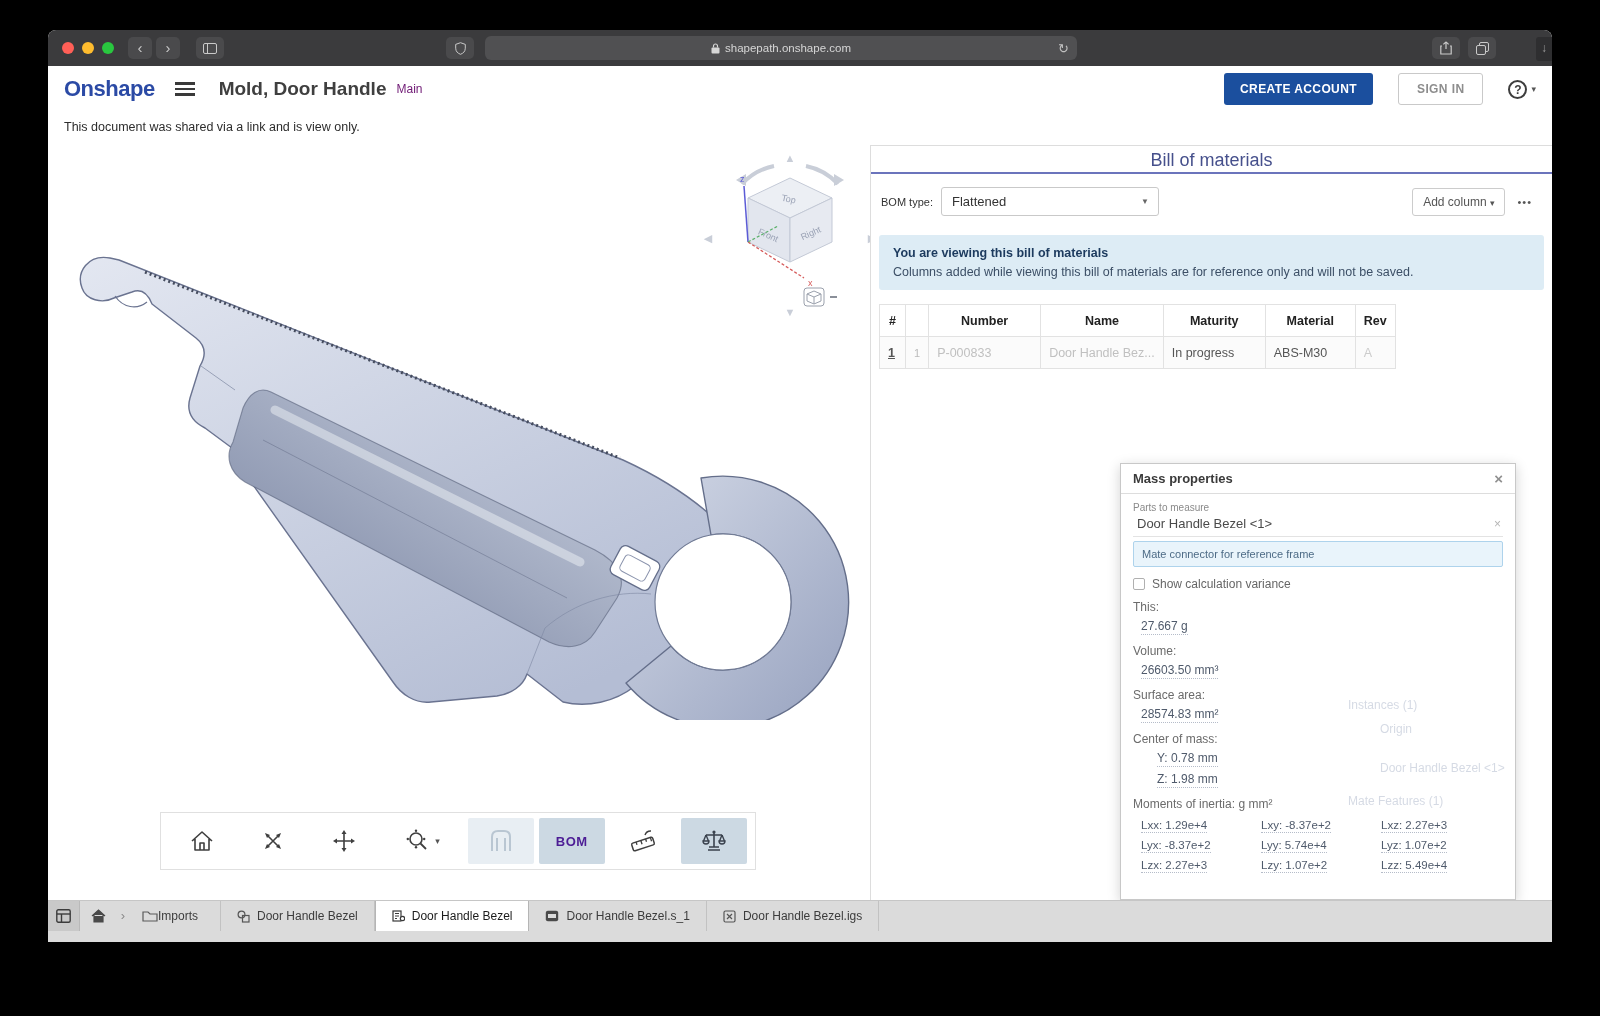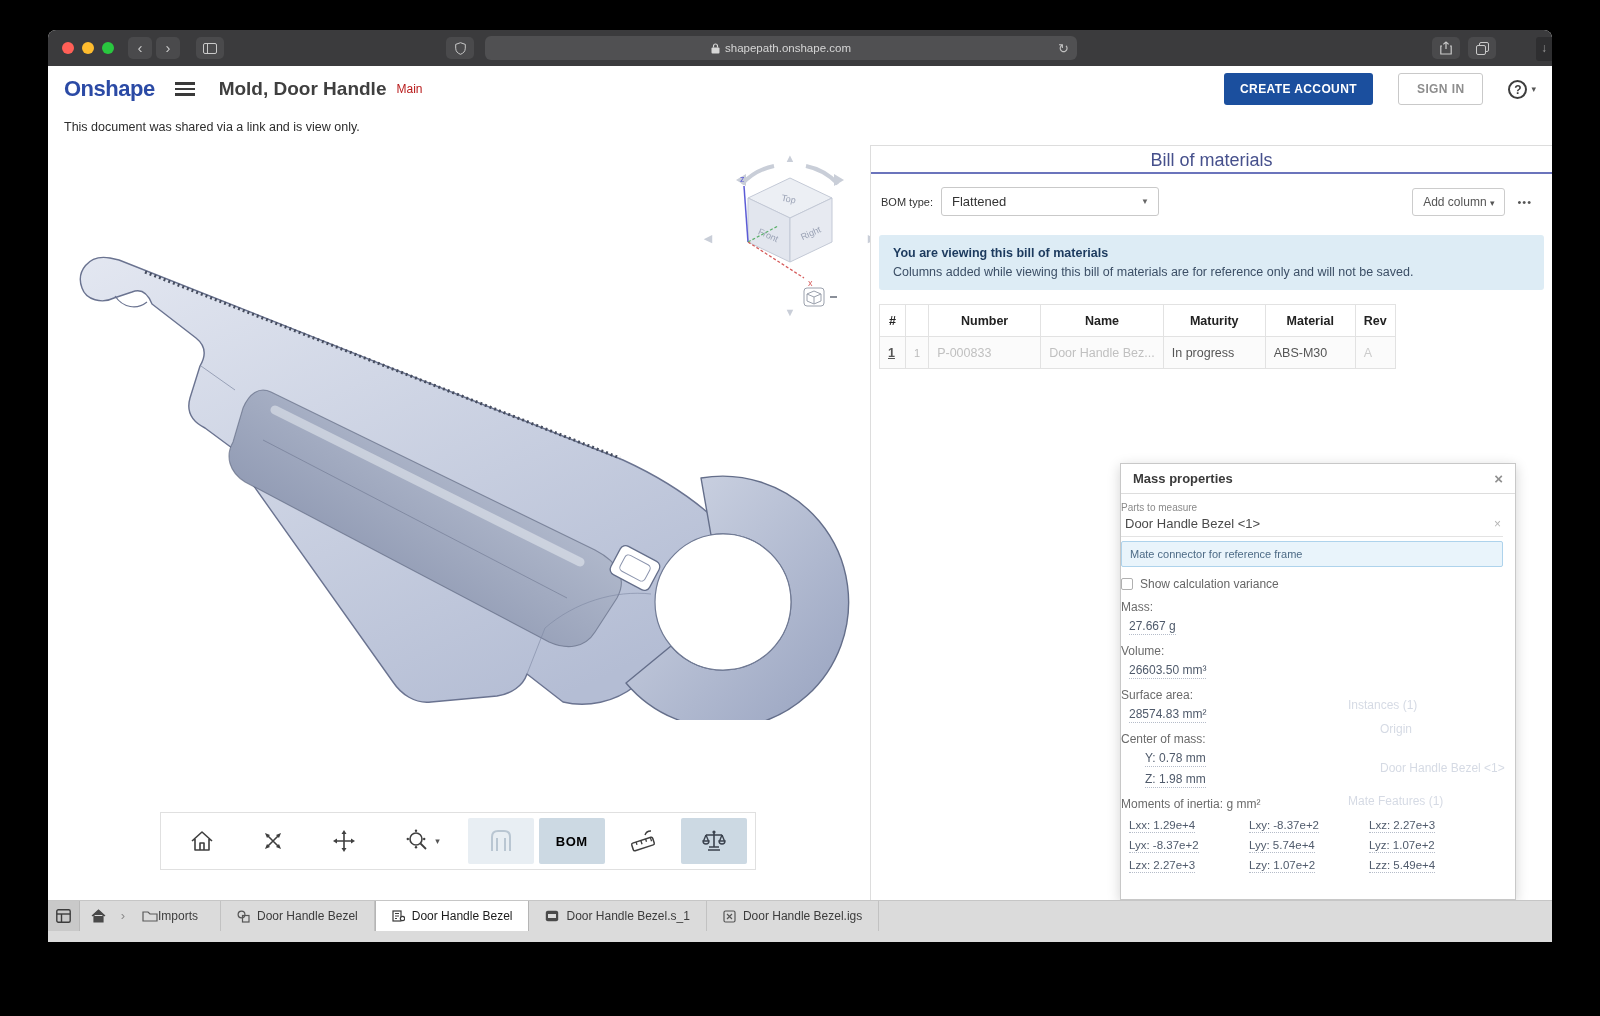--- a/index.html
+++ b/index.html
@@ -16,21 +16,21 @@
   .urlbar { position:absolute; left:437px; top:6px; width:592px; height:24px; background:#505052; border-radius:6px; display:flex; align-items:center; justify-content:center; color:#d6d6d6; font-size:11.5px; }
   .urlbar .reload { position:absolute; right:8px; color:#c0c0c0; font-size:13px; }
   .dl-notch { position:absolute; right:0; top:7px; width:16px; height:24px; background:#2e2e30; color:#9a9a9a; font-size:12px; text-align:center; line-height:22px; border-radius:3px 0 0 3px; }
 
   
   .apphead { position:absolute; left:0; top:36px; width:1504px; height:46px; background:#fff; display:flex; align-items:center; padding:0 16px; }
   .logo { font-size:22px; font-weight:bold; color:#2b4aa5; letter-spacing:-0.5px; }
   .hamburger { margin-left:20px; width:20px; display:flex; flex-direction:column; gap:3px; }
   .hamburger i { height:2.5px; background:#3a3a3a; display:block; }
   .doc-title { margin-left:24px; font-size:19px; font-weight:bold; color:#3f3f3f; }
-  .ws-name { margin-left:10px; font-size:12px; color:#b91c1c; }
+  .ws-name { margin-left:10px; font-size:12px; color:#701a75; }
   .head-right { margin-left:auto; display:flex; align-items:center; gap:25px; }
   .btn-primary { background:#1b4f9e; color:#fff; font-size:12px; font-weight:bold; letter-spacing:.4px; padding:9px 16px; border-radius:3px; border:none; }
   .btn-ghostb { background:#fff; color:#8d8d8d; font-size:12px; font-weight:bold; letter-spacing:.4px; padding:8px 18px; border-radius:3px; border:1px solid #c9c9c9; }
   .help-wrap { display:flex; align-items:center; gap:4px; }
   .help-circle { width:19px; height:19px; border:2px solid #3d3d3d; border-radius:50%; color:#3d3d3d; font-size:12px; font-weight:bold; text-align:center; line-height:16px; }
   .caret-sm { font-size:9px; color:#555; }
 
   .notice { position:absolute; left:16px; top:90px; font-size:12.5px; color:#2d2d2d; }
 
   
@@ -55,27 +55,27 @@
   .cell-sub { color:#bbb; font-size:11px; }
   .cell-dim { color:#c0c0c0; }
   .cell-val { color:#555; }
   .cell-rev { color:#ccc; }
 
   
   .tb3d { position:absolute; left:112px; top:782px; width:596px; height:58px; background:#fff; border:1px solid #e0e0e0; display:flex; align-items:center; justify-content:space-between; padding:0 8px; }
   .tb-btn { width:66px; height:46px; display:flex; align-items:center; justify-content:center; gap:4px; border-radius:2px; }
   .tb-active { background:#ccd9e3; }
   .tb-pale { background:#e8eef3; }
-  .tb-bom-label { font-size:13px; font-weight:bold; color:#000000; letter-spacing:.5px; }
+  .tb-bom-label { font-size:13px; font-weight:bold; color:#4c1d95; letter-spacing:.5px; }
 
   
   .massdlg { position:absolute; left:1072px; top:433px; width:396px; height:437px; background:#fff; border:1px solid #c8c8c8; box-shadow:0 3px 12px rgba(0,0,0,.18); font-size:12px; }
   .md-title { height:30px; border-bottom:1px solid #ddd; display:flex; align-items:center; padding:0 12px; font-size:13px; font-weight:bold; color:#3a3a3a;gap:44px; }
   .md-close { margin-left:auto; color:#909090; font-size:15px; }
-  .md-body { padding:8px 12px 0 0; }
+  .md-body { padding:8px 12px 0 12px; }
   .md-parts-label { font-size:10px; color:#8a8a8a; }
   .md-chip { display:flex; align-items:center; border-bottom:1px solid #e3e3e3; padding:3px 2px 5px 4px; font-size:13px; color:#4a4a4a; }
   .md-chip .md-x { margin-left:auto; color:#b5b5b5; font-size:12px; }
   .md-mate { margin-top:4px; background:#e9f4fb; border:1px solid #aed3ec; border-radius:2px; font-size:11px; color:#4d6b86; padding:6px 8px; }
   .md-check { display:flex; align-items:center; gap:7px; margin-top:10px; color:#666; }
   .md-box { width:12px; height:12px; border:1px solid #b0b0b0; border-radius:2px; background:#fff; }
   .md-label { color:#6b6b6b; margin-top:9px; }
   .md-value { display:inline-block; color:#4f5a6b; margin:5px 0 0 8px; border-bottom:1px dotted #b5bcc9; padding-bottom:1px; }
   .md-sub { margin-left:16px; }
   .md-grid { display:grid; grid-template-columns:120px 120px 120px; margin-top:2px; }
@@ -359,21 +359,21 @@
         <div class="md-parts-label">Parts to measure</div>
         <div class="md-chip">
           <span>Door Handle Bezel &lt;1&gt;</span>
           <span class="md-x">×</span>
         </div>
         <div class="md-mate">Mate connector for reference frame</div>
         <div class="md-check">
           <span class="md-box"></span>
           <span>Show calculation variance</span>
         </div>
-        <div class="md-label">Mass:</div>
+        <div class="md-label">This:</div>
         <span class="md-value">27.667 g</span>
         <div class="md-label">Volume:</div>
         <span class="md-value">26603.50 mm³</span>
         <div class="md-label">Surface area:</div>
         <span class="md-value">28574.83 mm²</span>
         <div class="md-label">Center of mass:</div>
         <div class="md-sub"><span class="md-value">Y: 0.78 mm</span></div>
         <div class="md-sub"><span class="md-value">Z: 1.98 mm</span></div>
         <div class="md-label">Moments of inertia: g mm²</div>
         <div class="md-grid">

